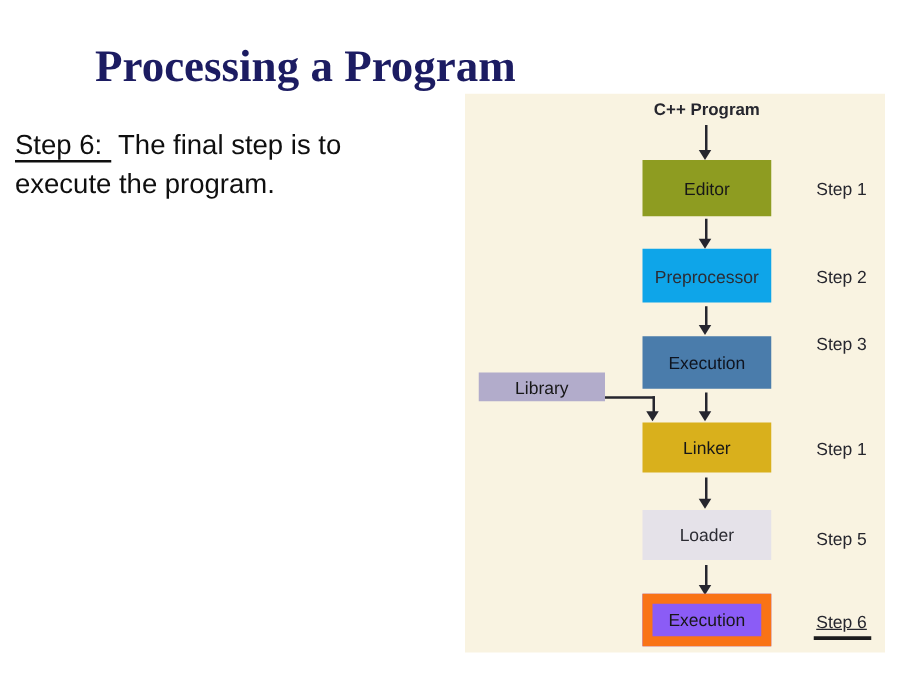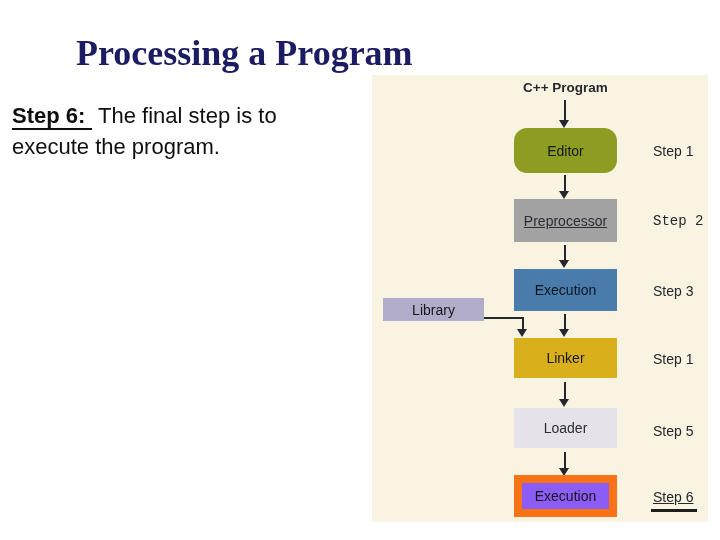--- a/index.html
+++ b/index.html
@@ -14,41 +14,41 @@
     position:absolute;left:76px;top:8px;
     font-family:"Liberation Serif", serif;
     font-size:36px;color:#1c1c62;white-space:nowrap;
     letter-spacing:0px;
   }
   .body-text{
     position:absolute;left:12px;top:78px;width:318px;
     font-size:22px;line-height:31px;color:#0f0f0f;
   }
   .body-lead{
-    font-weight:bold;
+    font-weight:normal;
     border-bottom:2px solid #0f0f0f;
     padding-right:7px;padding-bottom:0px;
   }
 
   
   .panel{
     position:absolute;left:372px;top:75px;width:336px;height:447px;
     background:#f9f3e1;
   }
   .src-label{
     position:absolute;left:142px;top:5px;width:103px;
     text-align:center;font-size:13.5px;color:#26262e;font-weight:bold;
   }
   .node{
     position:absolute;left:142px;width:103px;
     display:flex;align-items:center;justify-content:center;
     font-size:14px;color:#171717;box-sizing:border-box;
   }
-  .n-editor      {top:53px; height:45px;background:#8e9c21;border-radius:13px;}
-  .n-preprocessor{top:124px;height:43px;background:#a3a3a3;color:#2c2c33;text-decoration:underline;}
+  .n-editor      {top:53px; height:45px;background:#8e9c21;}
+  .n-preprocessor{top:124px;height:43px;background:#0ea5e9;color:#2c2c33;}
   .n-compiler    {top:194px;height:42px;background:#4a7cab;color:#0e1420;}
   .n-linker      {top:263px;height:40px;background:#d9b01c;}
   .n-loader      {top:333px;height:40px;background:#e5e2e9;color:#2c2c33;}
   .n-execution   {top:400px;height:42px;background:#8b5cf6;border:8px solid #f97316;text-align:right;}
   .n-library{
     position:absolute;left:11px;top:223px;width:101px;height:23px;
     display:flex;align-items:center;justify-content:center;
     font-size:14px;color:#171717;background:#b2accb;
   }
 
@@ -77,21 +77,21 @@
     position:absolute;left:145px;top:254px;width:0;height:0;
     border-left:5.5px solid transparent;border-right:5.5px solid transparent;
     border-top:8px solid #26262e;
   }
 
   
   .step{
     position:absolute;left:281px;
     font-size:14px;color:#26262e;white-space:nowrap;
   }
-  .s1{top:68px;}.s2{top:138px;font-family:Liberation Mono, monospace;}.s3{top:208px;}.s4{top:276px;}.s5{top:348px;}
+  .s1{top:68px;}.s2{top:138px;}.s3{top:192px;}.s4{top:276px;}.s5{top:348px;}
   .s6{top:414px;border-bottom:3px solid #1d1d1d;padding:0 4px 4px 2px;left:279px;text-decoration:underline;}
 </style>
 </head>
 <body>
 
 <h1 class="slide-title">Processing a Program</h1>
 
 <p class="body-text"><span class="body-lead">Step 6:</span> <span>The final step is to execute the program.</span></p>
 
 <div class="panel">

